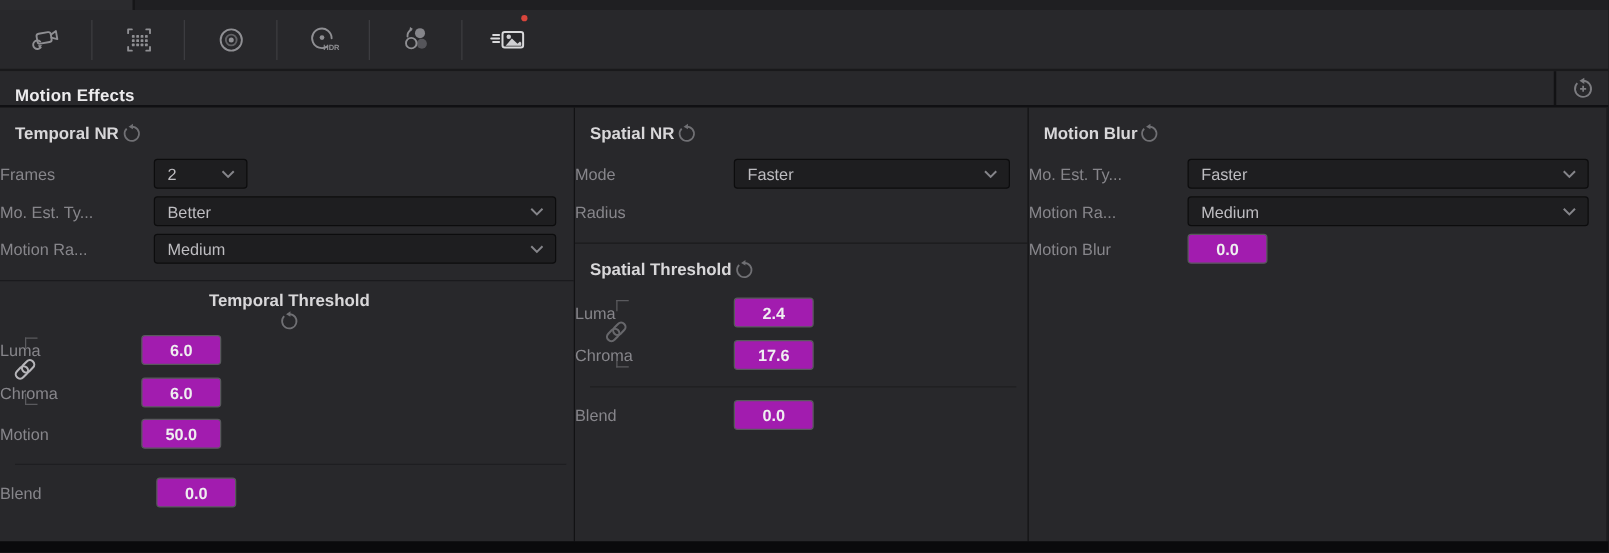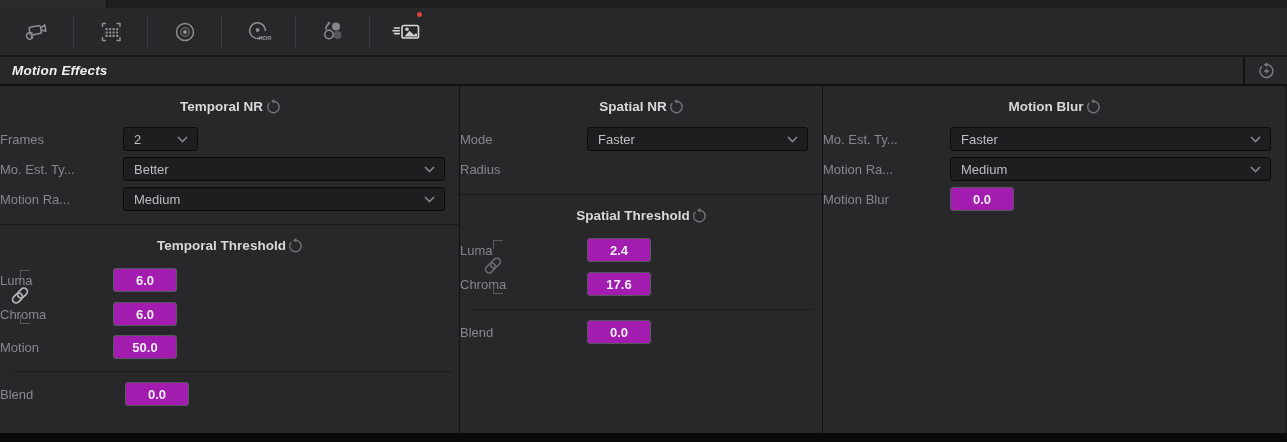--- a/index.html
+++ b/index.html
@@ -16,33 +16,33 @@
   .toolbar{position:absolute;top:8px;left:0;right:0;height:47px;display:flex;align-items:stretch;background:#28282b;border-bottom:2px solid #19191b;}
   .tb-btn{position:relative;width:73px;display:flex;align-items:center;justify-content:center;background:transparent;border:none;padding:0;cursor:pointer;}
   .tb-sep{width:1px;height:32px;align-self:center;background:#3c3c40;}
   .tb-btn svg{display:block;}
   .icon-stroke{stroke:#8f8f93;fill:none;stroke-width:1.5;stroke-linecap:round;stroke-linejoin:round;}
   .icon-fill{fill:#8f8f93;}
   .active-stroke{stroke:#d9d9db;fill:none;stroke-width:1.6;stroke-linecap:round;stroke-linejoin:round;}
   .active-fill{fill:#cfcfd2;}
   .red-dot{position:absolute;top:4px;right:21px;width:5px;height:5px;border-radius:50%;}
   
-  .header-bar{position:absolute;top:57px;left:0;right:0;height:27px;display:flex;align-items:center;justify-content:space-between;background:#28282b;border-bottom:2px solid #101013;font-style:italic;}
+  .header-bar{position:absolute;top:57px;left:0;right:0;height:27px;display:flex;align-items:flex-end;justify-content:space-between;background:#28282b;border-bottom:2px solid #101013;}
   .header-title{padding-left:12px;font-size:13.5px;font-weight:700;color:#ecebed;letter-spacing:.2px;}
   .header-right{display:flex;align-items:center;height:100%;}
   .header-vsep{width:2px;height:100%;background:#121214;}
   .reset-btn{width:42px;height:100%;display:flex;align-items:center;justify-content:center;background:none;border:none;padding:0;cursor:pointer;}
   .reset-sm{width:20px;height:24px;display:flex;align-items:center;justify-content:center;background:none;border:none;padding:0;cursor:pointer;}
   
   .main{position:absolute;top:86px;bottom:9px;left:0;right:0;display:flex;}
   .col{position:relative;box-sizing:border-box;}
   .col1{width:460px;border-right:1px solid #121214;}
   .col2{width:363px;border-right:1px solid #121214;}
   .col3{flex:1;border-right:2px solid #1c1c1f;}
-  .sec-head{display:flex;align-items:center;justify-content:center;height:24px;margin-top:8px;padding:0 8px 0 12px;}
+  .sec-head{display:flex;align-items:center;justify-content:flex-start;height:24px;margin-top:8px;padding:0 8px 0 12px;}
   .sec-title{font-size:13.5px;font-weight:600;color:#d8d7d9;}
   .secdiv{height:1px;background:#1a1a1d;margin:10px 0 8px 0;}
   .rows{margin-top:6px;}
   .row{display:flex;align-items:center;height:30px;}
   .row-34{height:34px;}
   .row-32{height:32px;}
   .row-28{height:28px;}
   .lbl{flex:0 0 112px;text-align:left;font-size:13px;color:#87868b;white-space:nowrap;}
   .gap{width:11px;flex:none;}
   .lbl-b{flex:0 0 101px;}  .gap-b{width:12px;flex:none;}
@@ -216,21 +216,21 @@
             <span class="dd-val">Medium</span>
             <svg width="11" height="7" viewBox="0 0 11 7">
                 <path d="M1 1 L5.5 5.5 L10 1" fill="none" stroke="#85858a" stroke-width="1.6"></path>
               </svg>
           </div>
         </div>
       </div>
 
       <div class="secdiv"></div>
 
-      <div class="sec-head" style="margin-top:2px;">
+      <div class="sec-head" style="margin-top:2px;flex-direction:column;">
         <span class="sec-title">Temporal Threshold</span>
         <button class="reset-sm">
           <svg width="17" height="17" viewBox="0 0 18 18">
             <path d="M4.6 5.2 A6.1 6.1 0 1 0 9 3.4" fill="none" stroke="#707074" stroke-width="1.5"></path>
             <path d="M9.9 1.1 L6.2 3.5 L9.9 5.8 Z" fill="#707074"></path>
           </svg>
         </button>
       </div>
 
       <div class="rows linked">

